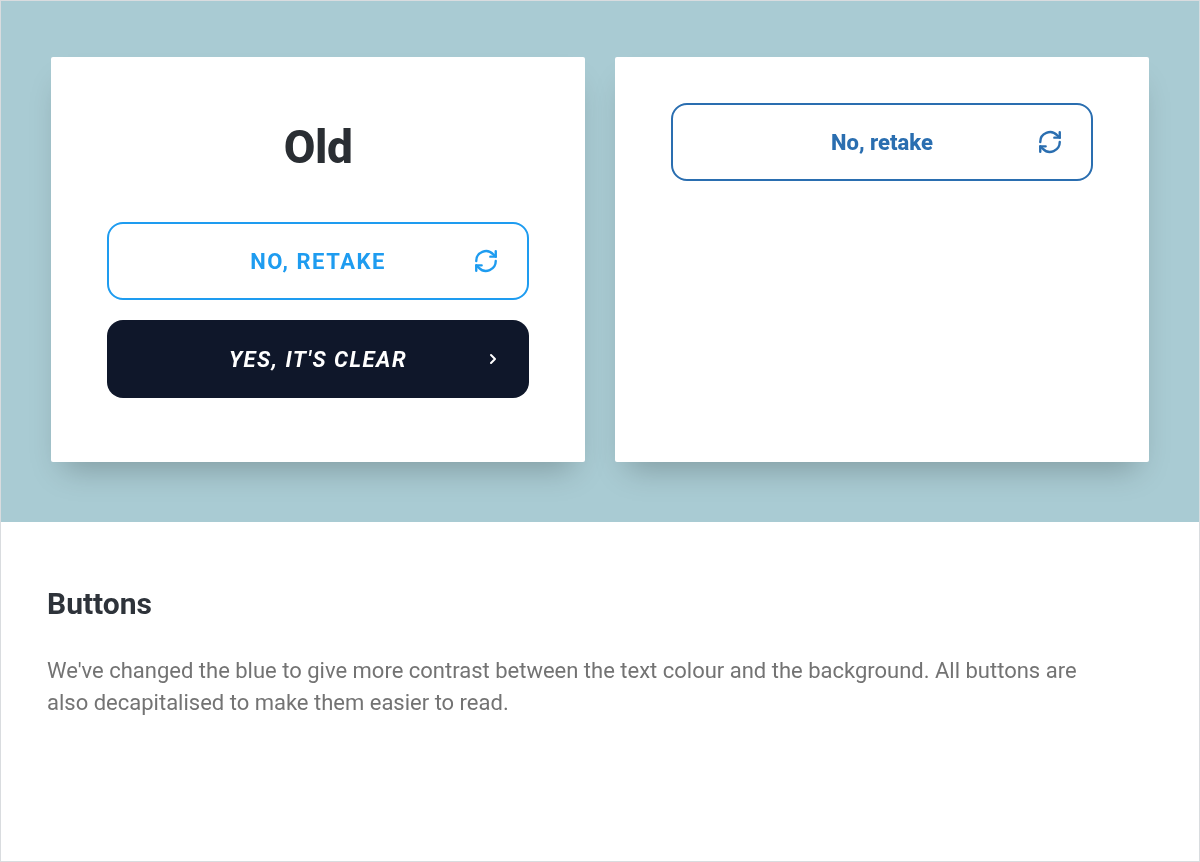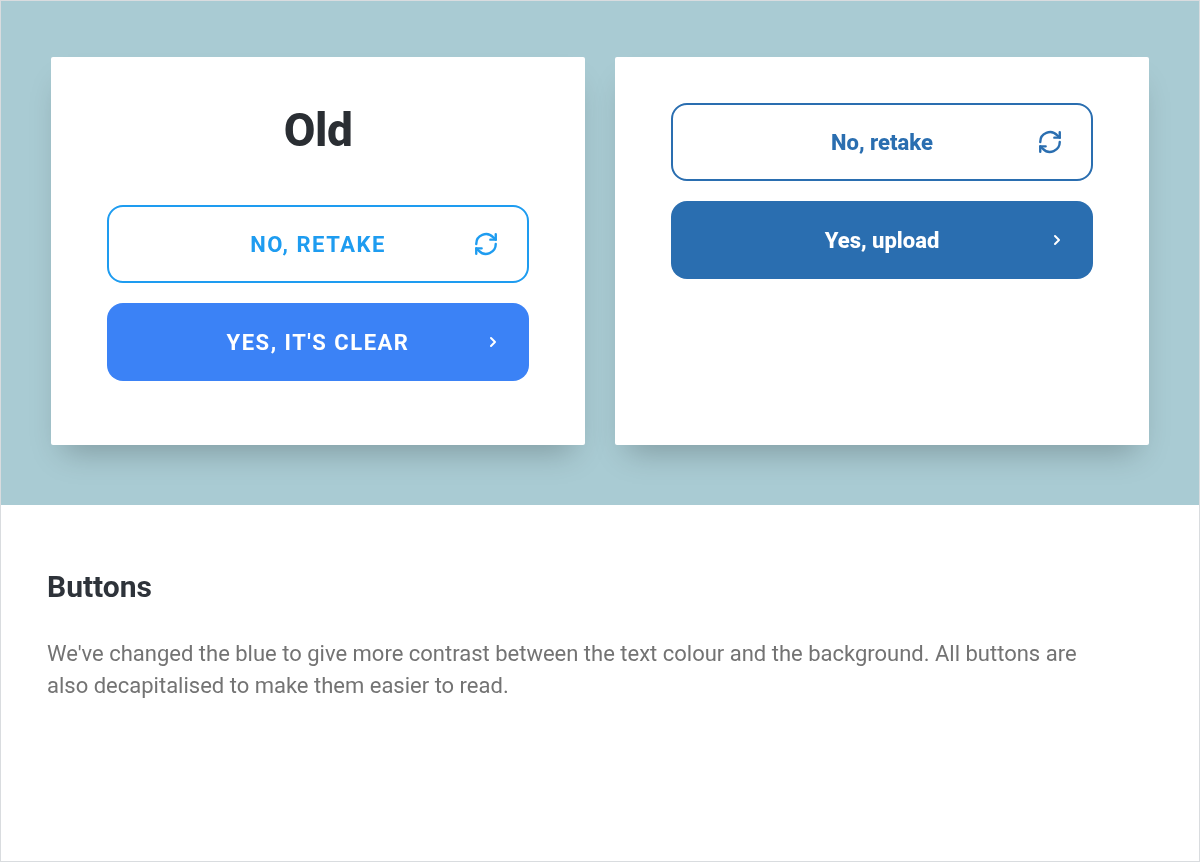--- a/index.html
+++ b/index.html
@@ -27,20 +27,21 @@
     display: flex;
     flex-direction: column;
     align-items: center;
   }
   .card h2 {
     font-size: 46px;
     font-weight: 800;
     color: #2a2e33;
     margin-bottom: 48px;
     letter-spacing: -0.5px;
+    margin-top: 17px;
   }
   .btn {
     width: 100%;
     height: 78px;
     border-radius: 16px;
     display: flex;
     align-items: center;
     justify-content: center;
     position: relative;
     font-weight: 700;
@@ -58,25 +59,26 @@
   }
   
   .old-outline {
     border: 2px solid #1e9cf0;
     color: #1e9cf0;
     font-size: 22px;
     letter-spacing: 1.5px;
     background: #fff;
   }
   .old-fill {
-    background: #3b82f6;
+    background: #0f172a;
     color: #ffffff;
     font-size: 22px;
     letter-spacing: 1.5px;
     border: none;
+    font-style: italic;
   }
   
   .new-outline {
     border: 2px solid #2a6eb0;
     color: #2a6eb0;
     font-size: 22px;
     background: #fff;
     font-weight: 800;
   }
   .new-fill {
@@ -141,28 +143,20 @@
         <span class="icon">
           <svg width="26" height="26" viewBox="0 0 24 24" fill="none" stroke="#2a6eb0" stroke-width="2.2" stroke-linecap="round" stroke-linejoin="round">
             <path d="M3 12a9 9 0 0 1 15.5-6.3L21 8"></path>
             <path d="M21 3v5h-5"></path>
             <path d="M21 12a9 9 0 0 1-15.5 6.3L3 16"></path>
             <path d="M3 21v-5h5"></path>
           </svg>
         </span>
       </div>
 
-      <div class="btn new-fill">
-        <span>Yes, upload</span>
-        <span class="icon">
-          <svg width="16" height="24" viewBox="0 0 24 24" fill="none" stroke="#ffffff" stroke-width="3" stroke-linecap="round" stroke-linejoin="round">
-            <polyline points="9 6 15 12 9 18"></polyline>
-          </svg>
-        </span>
-      </div>
     </div>
 
   </div>
 
   <div class="bottom">
     <h3>Buttons</h3>
     <p>We've changed the blue to give more contrast between the text colour and the background. All buttons are also decapitalised to make them easier to read.</p>
   </div>
 </div>
 

